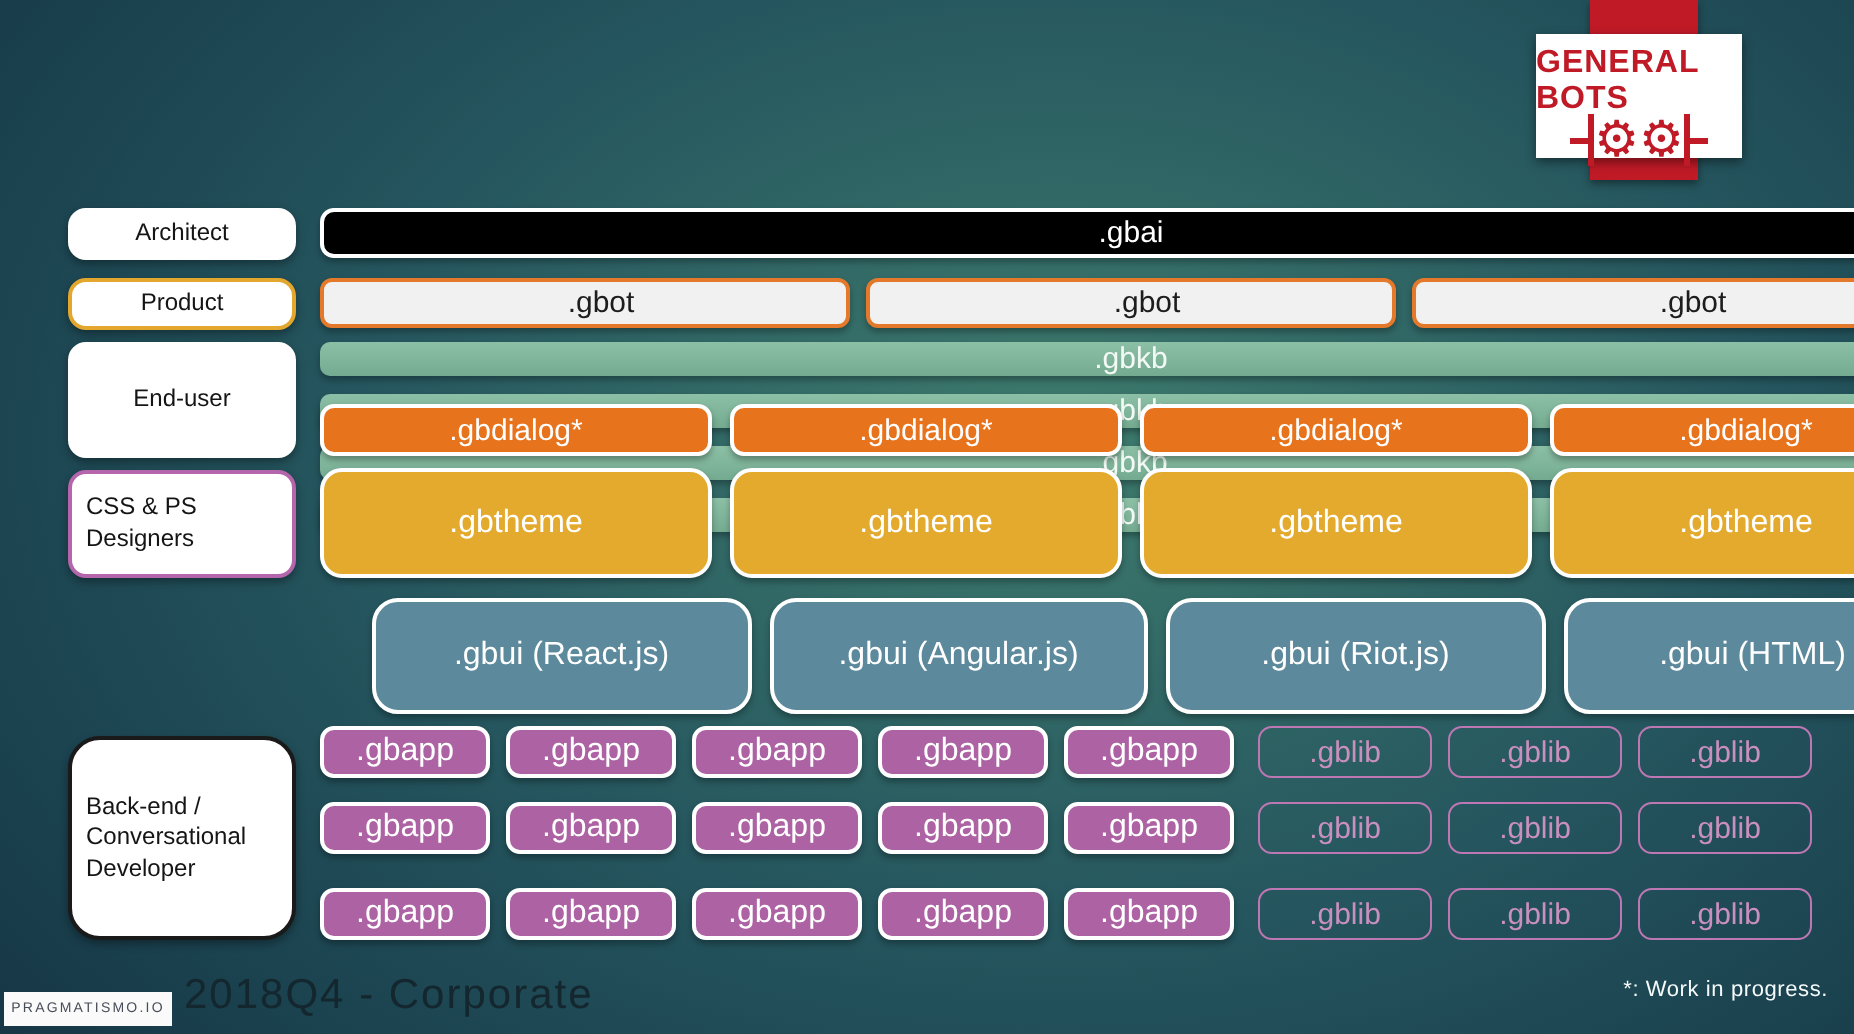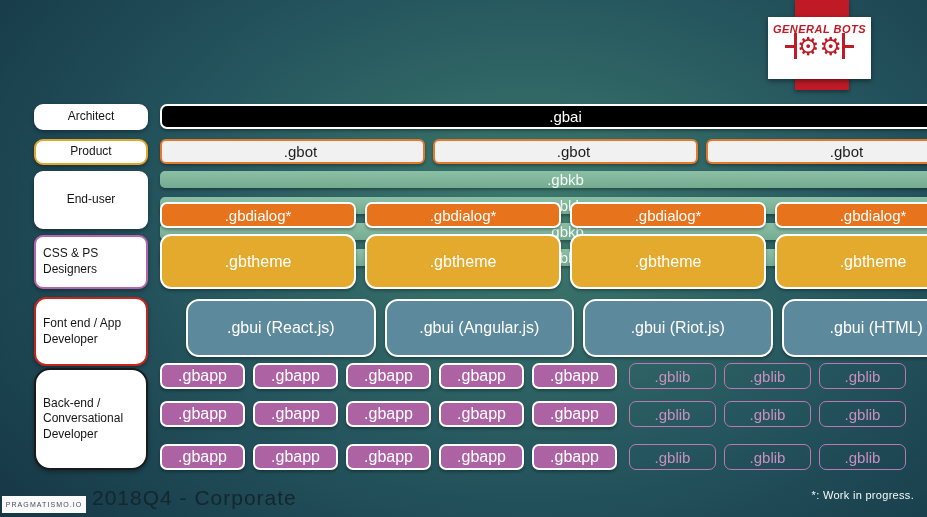--- a/index.html
+++ b/index.html
@@ -20,22 +20,22 @@
     position:absolute; left:58px; top:36px;
     font-size:36px; letter-spacing:2px; color:#e9f1f0; font-weight:400;
   }
 
   
   .logo-stripe { position:absolute; left:795px; top:0; width:54px; height:90px;
     background:var(--logo-red,#bf1a26); box-shadow:0 2px 4px rgba(0,0,0,.4); }
   .logo-card { position:absolute; left:768px; top:17px; width:103px; height:62px;
     background:#ffffff; box-shadow:0 2px 5px rgba(0,0,0,.45);
     display:flex; flex-direction:column; align-items:center; }
-  .logo-brand { margin-top:6px; font-size:11px; font-weight:bold; letter-spacing:.5px;
-    color:var(--logo-red,#bf1a26);font-style:italic; }
+  .logo-brand { margin-top:6px; font-size:16px; font-weight:bold; letter-spacing:.5px;
+    color:var(--logo-red,#bf1a26); }
   .logo-gears { display:flex; align-items:center; margin-top:-2px; color:var(--logo-red,#bf1a26); }
   .logo-gears .hseg { width:9px; height:3px; background:var(--logo-red,#bf1a26); }
   .logo-gears .vbar { width:3px; height:26px; background:var(--logo-red,#bf1a26); }
   .logo-gears .gear { font-size:25px; line-height:26px; }
 
   
   .role {
     position:absolute; left:34px; width:114px;
     background:#ffffff; border-radius:9px;
     display:flex; align-items:center; justify-content:center; 
@@ -111,21 +111,20 @@
       <span class="gear">⚙</span>
       <span class="vbar"></span>
       <span class="hseg"></span>
     </div>
   </div>
 
   <div class="role role-architect">Architect</div>
   <div class="role role-product">Product</div>
   <div class="role role-enduser">End-user</div>
   <div class="role role-designers">CSS &amp; PS Designers</div>
-  <div class="role role-frontend">Font end / App Developer</div>
   <div class="role role-backend">Back-end / Conversational Developer</div>
 
   <div class="row row-gbai">
     <div class="chip chip-gbai">.gbai</div>
   </div>
 
   <div class="row row-gbot">
     <div class="chip chip-gbot">.gbot</div>
     <div class="chip chip-gbot">.gbot</div>
     <div class="chip chip-gbot">.gbot</div>

